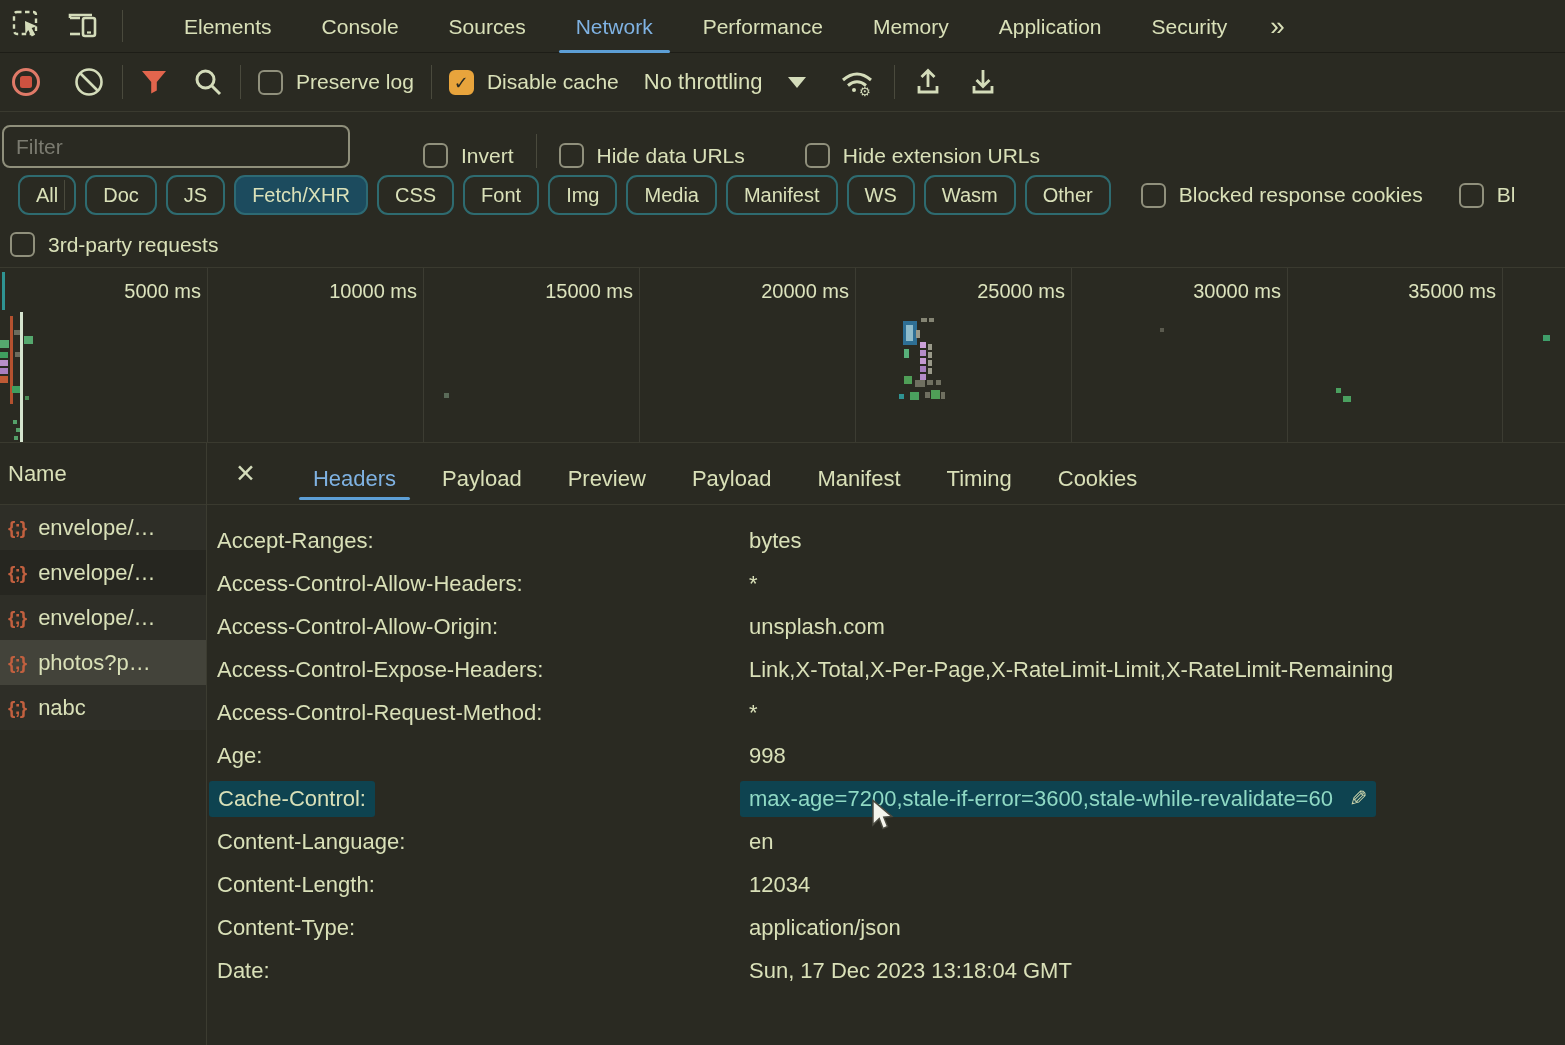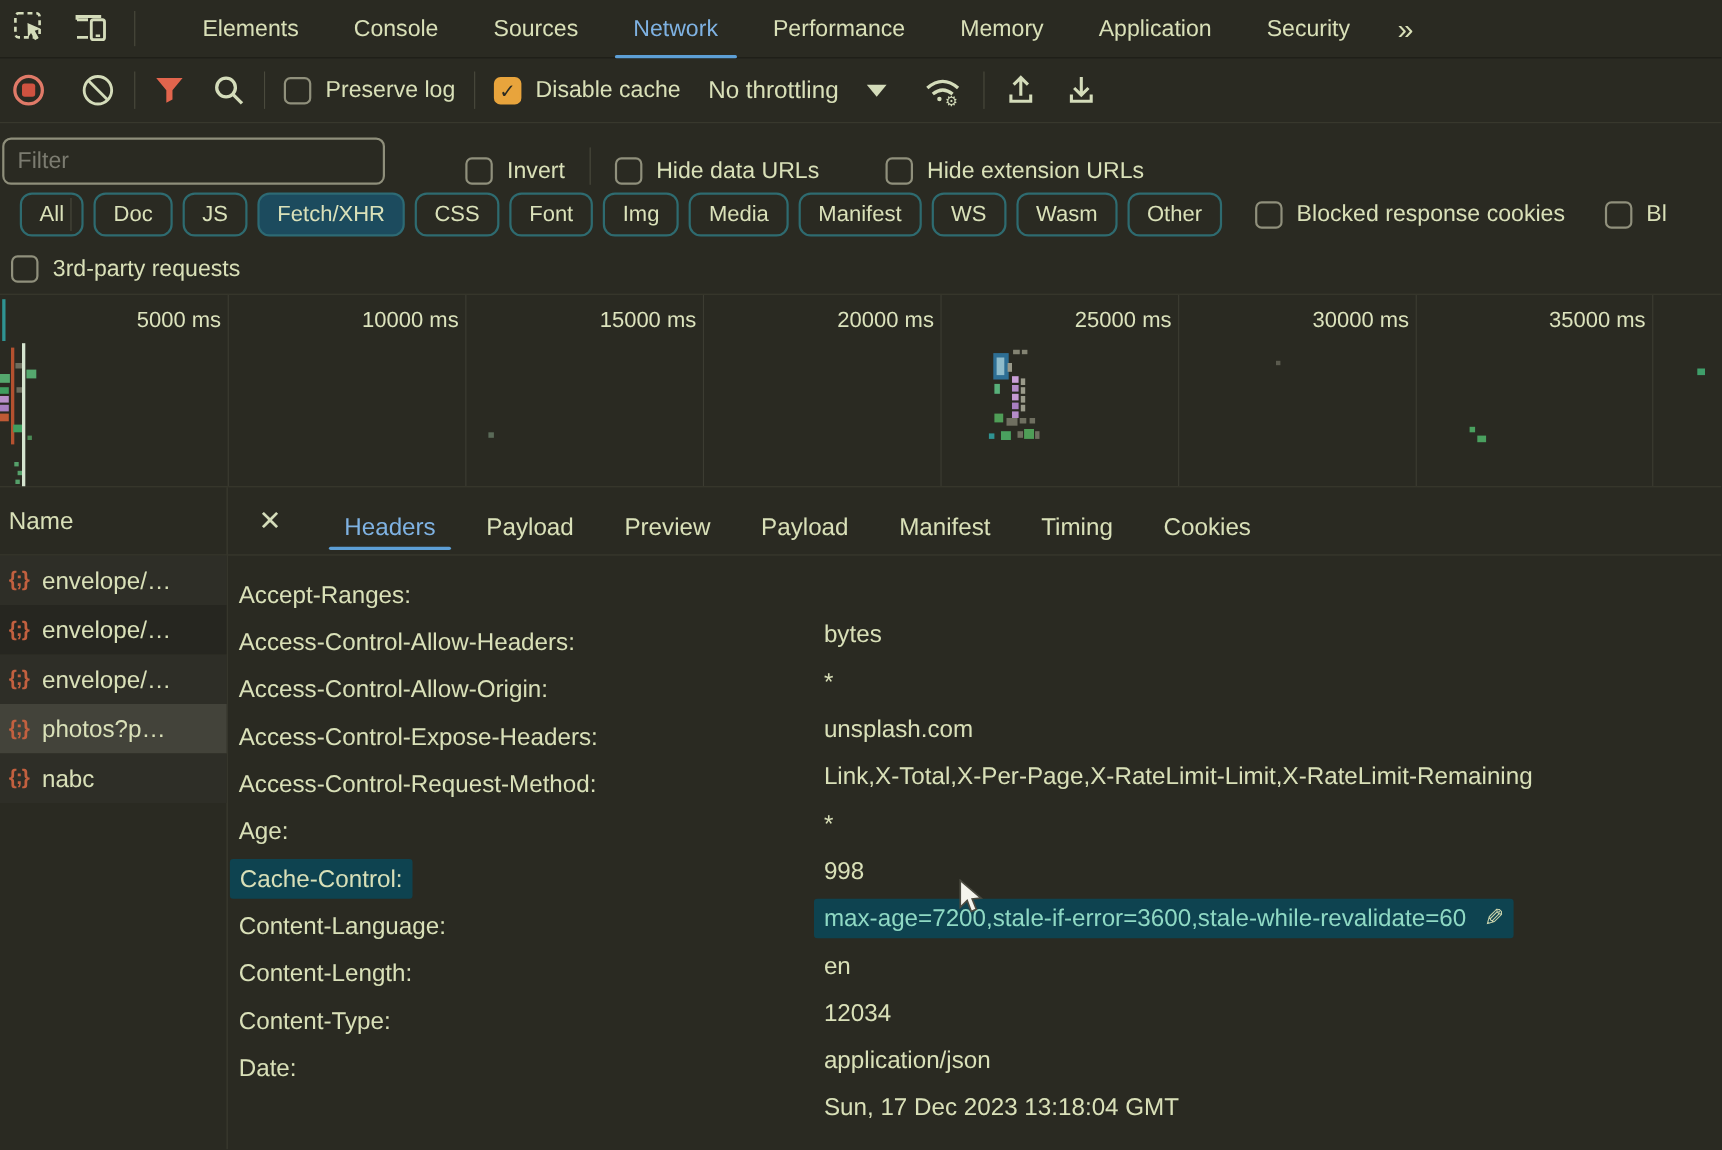--- a/index.html
+++ b/index.html
@@ -74,21 +74,21 @@
   #detail-tabs-row { height:62px; border-bottom:1px solid #3a3a2f; display:flex; align-items:center; padding-left:20px; }
   #close-btn { font-size:25px; color:#d4dcba; padding:0 8px; }
   #detail-tabs { display:flex; align-items:center; height:62px; margin-left:26px; }
   .detail-tab { padding:0 23px; height:52px; line-height:62px; font-size:22px; position:relative; }
   .detail-tab.selected { color:#7fb2e2; }
   .detail-tab.selected::after { content:""; position:absolute; left:9px; right:9px; bottom:0; height:3px; background:#5d9fd6; border-radius:2px; }
 
   #headers-list { position:absolute; top:62px; left:0; right:0; padding-top:14px; }
   .header-row { position:relative; height:43px; font-size:22px; }
   .hname { position:absolute; left:10px; top:50%; transform:translateY(-50%); }
-  .hvalue { position:absolute; left:542px; top:50%; transform:translateY(-50%); white-space:nowrap;margin-top:36px; }
+  .hvalue { position:absolute; left:542px; top:50%; transform:translateY(-50%); white-space:nowrap; }
   .header-row .pencil { display:none; }
   .header-row.selected .hname { left:2px; padding:5px 9px; background:#0e4350; border-radius:3px; }
   .header-row.selected .hvalue { left:533px; padding:5px 9px; background:#0e4350; border-radius:3px; color:#8fd9c4; }
   .header-row.selected .pencil { display:inline-block; margin-left:16px; color:#cfd7ae; font-size:22px; transform:scaleX(-1); }
 
   #mouse-cursor { position:absolute; left:870px; top:799px; z-index:50; }
 
   svg .stroke { stroke:#d4dcba; fill:none; }
 </style>
 </head>

